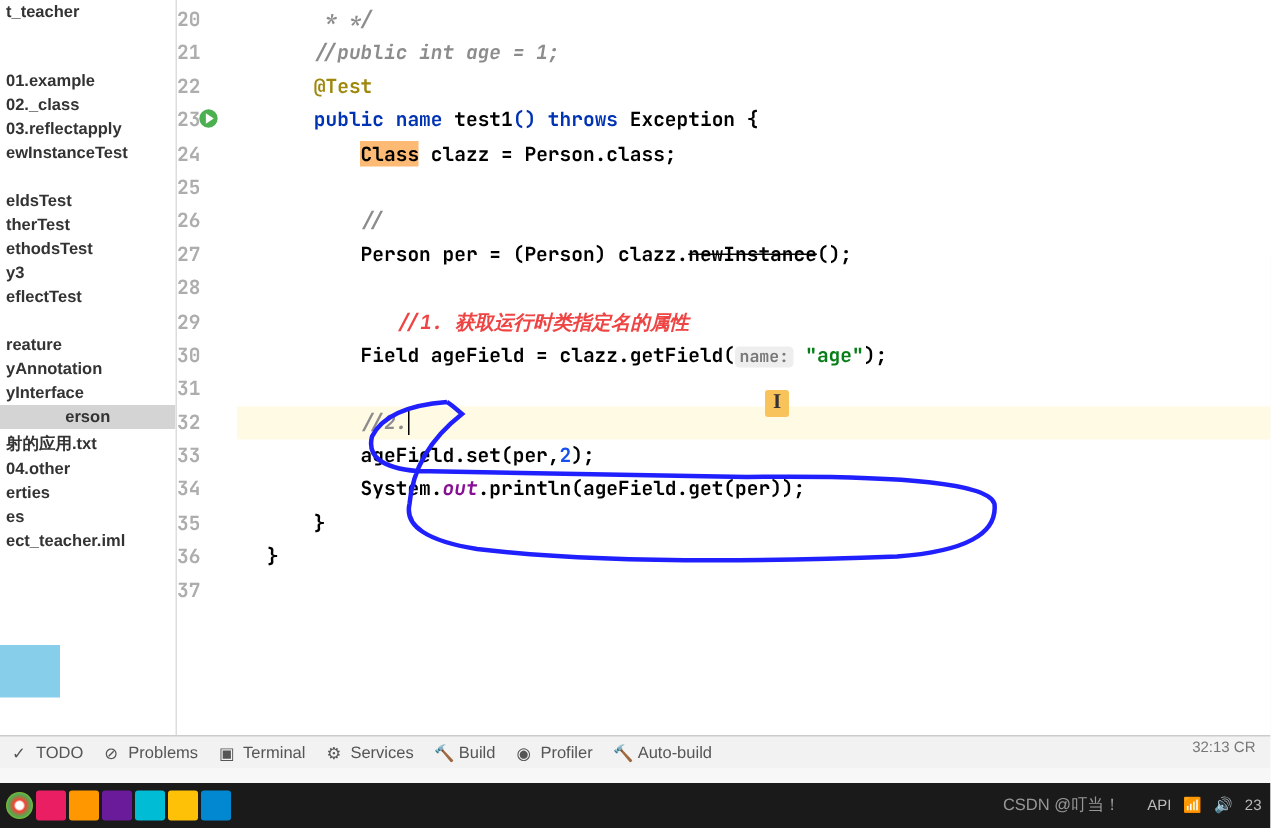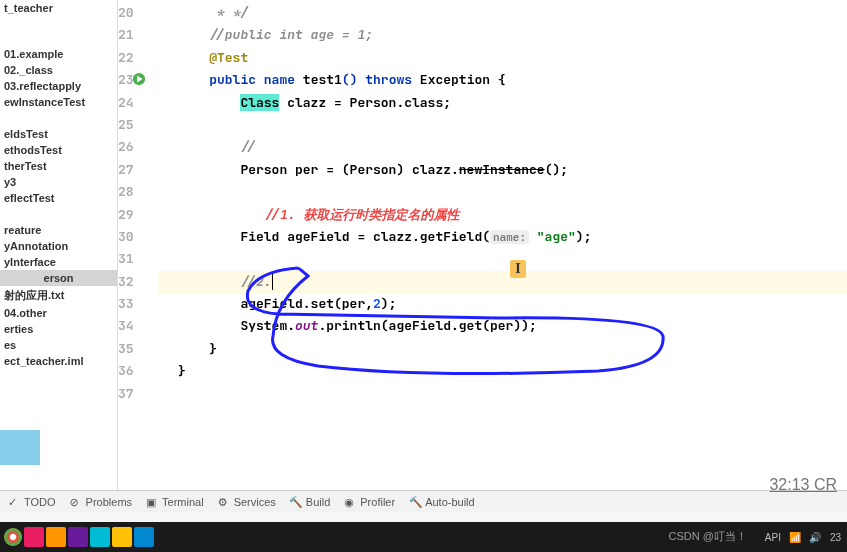--- a/index.html
+++ b/index.html
@@ -15,52 +15,52 @@
     .editor { flex: 1; background: #fff; font-family: "JetBrains Mono", Consolas, monospace; font-size: 13px; line-height: 22.4px; padding-top: 2px; position: relative; }
     .code-line { height: 22.4px; white-space: pre; padding-left: 20px; }
     .kw { color: #0033b3; }
     .comment { color: #8c8c8c; font-style: italic; }
     .comment-cn { color: #ef4444; font-style: italic; margin-left: 24px; }
     .anno { color: #9e880d; }
     .str { color: #067d17; }
     .num { color: #1750eb; }
     .field-static { color: #871094; font-style: italic; }
     .param-hint { color: #787878; background: #eee; border-radius: 3px; padding: 0 3px; font-size: 11px; }
-    .highlight-class { background: #5eead4; margin-top: 12px; }
+    .highlight-class { background: #fdba74; margin-top: 12px; }
     .caret-line { background: #fffae3; }
     .strike { text-decoration: line-through; }
     .annotation-overlay { position: absolute; left: 60px; top: 266px; pointer-events: none; }
     .blue-circle { stroke: #2020ff; stroke-width: 3; fill: none; }
     .cursor-mark { position: absolute; left: 352px; top: 260px; width: 16px; height: 18px; background: #f8c35a; border-radius: 2px; display: flex; align-items: center; justify-content: center; }
     .cursor-mark::after { content: 'I'; color: #333; font-family: serif; font-size: 14px; }
     .toolbar { height: 22px; background: #f2f2f2; border-top: 1px solid #ccc; display: flex; align-items: center; gap: 14px; padding-left: 8px; font-size: 11px; color: #555; }
     .tool-item { display: flex; align-items: center; gap: 4px; cursor: pointer; }
     .tool-icon { width: 12px; height: 12px; display: inline-block; }
-    .status-right { position: absolute; right: 10px; bottom: 58px; font-size: 16px; color: #777; text-decoration: underline; }
+    .status-right { position: absolute; right: 10px; bottom: 48px; font-size: 10px; color: #777; }
     .taskbar { position: absolute; bottom: 0; left: 0; width: 100%; height: 30px; background: #1a1a1a; display: flex; align-items: center; padding: 0 4px; gap: 2px; }
     .task-icon { width: 26px; height: 26px; display: flex; align-items: center; justify-content: center; border-radius: 2px; cursor: pointer; }
     .taskbar-right { position: absolute; right: 6px; display: flex; align-items: center; gap: 8px; color: #bbb; font-size: 10px; }
     .watermark { position: absolute; right: 100px; bottom: 8px; color: #ccc; font-size: 11px; opacity: 0.7; }
     .blue-square { position: absolute; left: 0; top: 430px; width: 40px; height: 35px; background: #87ceeb; }
   </style>
 </head>
 <body>
 
 <div class="container">
   <div class="sidebar">
     <div class="tree-item">t_teacher</div>
     <div style="height:30px"></div>
     <div class="tree-item">01.example</div>
     <div class="tree-item">02._class</div>
     <div class="tree-item">03.reflectapply</div>
     <div class="tree-item">ewInstanceTest</div>
     <div style="height:16px"></div>
     <div class="tree-item">eldsTest</div>
+    <div class="tree-item">therTest</div>
     <div class="tree-item">ethodsTest</div>
-    <div class="tree-item">therTest</div>
     <div class="tree-item">y3</div>
     <div class="tree-item">eflectTest</div>
     <div style="height:16px"></div>
     <div class="tree-item">reature</div>
     <div class="tree-item">yAnnotation</div>
     <div class="tree-item">yInterface</div>
     <div class="tree-item selected">erson</div>
     <div class="tree-item">射的应用.txt</div>
     <div class="tree-item">04.other</div>
     <div class="tree-item">erties</div>

